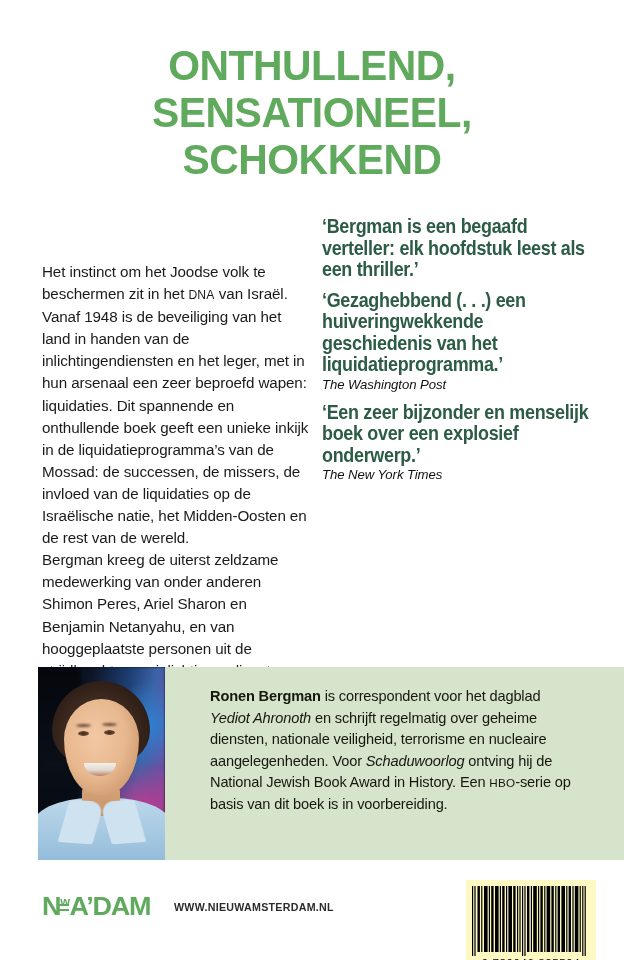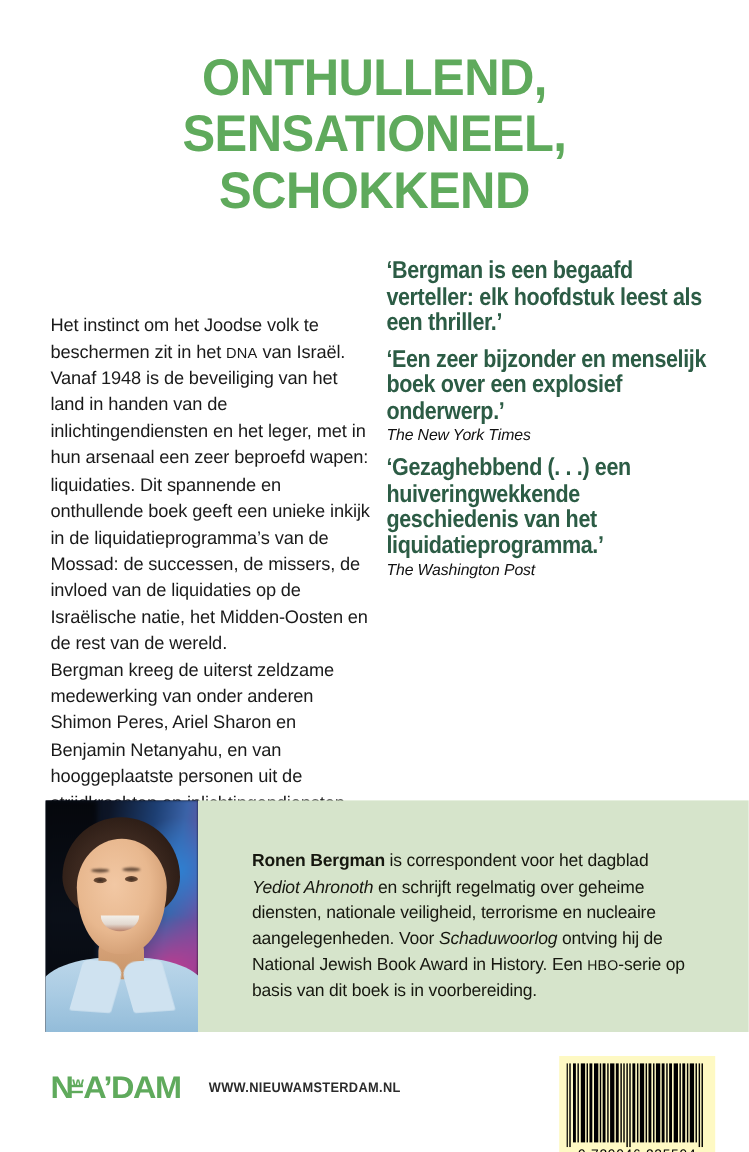--- a/index.html
+++ b/index.html
@@ -124,21 +124,20 @@
   .bio-text {
     position: absolute;
     left: 45px;
     top: 19px;
     width: 372px;
     color: #16170f;
     font-size: 14.6px;
     line-height: 21.6px;
     font-family: "Liberation Sans", sans-serif;
     letter-spacing: -0.15px;
-    margin-top: 22px;
   }
   .bio-text b { font-weight: bold; }
   .bio-text i { font-style: italic; }
   .bio-text .smallcaps { font-size: 0.80em; letter-spacing: 0.2px; }
 
   
   .author-photo {
     position: absolute;
     left: 38px;
     top: 667px;
@@ -331,27 +330,27 @@
 
   <div class="quotes">
 
 
     <div class="quote-block">
       <div class="quote-text">‘Bergman is een begaafd verteller: elk hoofdstuk leest als een thriller.’</div>
     </div>
 
 
     <div class="quote-block">
+      <div class="quote-text">‘Gezaghebbend (. . .) een huiveringwekkende geschiedenis van het liquidatieprogramma.’</div>
+      <div class="attrib">The Washington Post</div>
+    </div>
+
+    <div class="quote-block">
       <div class="quote-text">‘Een zeer bijzonder en menselijk boek over een explosief onderwerp.’</div>
       <div class="attrib">The New York Times</div>
-    </div>
-
-    <div class="quote-block">
-      <div class="quote-text">‘Gezaghebbend (. . .) een huiveringwekkende geschiedenis van het liquidatieprogramma.’</div>
-      <div class="attrib">The Washington Post</div>
     </div>
 
   </div>
 </div>
 
 <div class="bio-panel">
   <div class="bio-text"><b>Ronen Bergman</b><span> is correspondent voor het dagblad </span><i>Yediot Ahronoth</i><span> en schrijft regelmatig over geheime diensten, nationale veiligheid, terrorisme en nucleaire aangelegenheden. Voor </span><i>Schaduwoorlog</i><span> ontving hij de National Jewish Book Award in History. Een </span><span class="smallcaps">HBO</span><span>-serie op basis van dit boek is in voorbereiding.</span></div>
 </div>
 
 <div class="author-photo">

